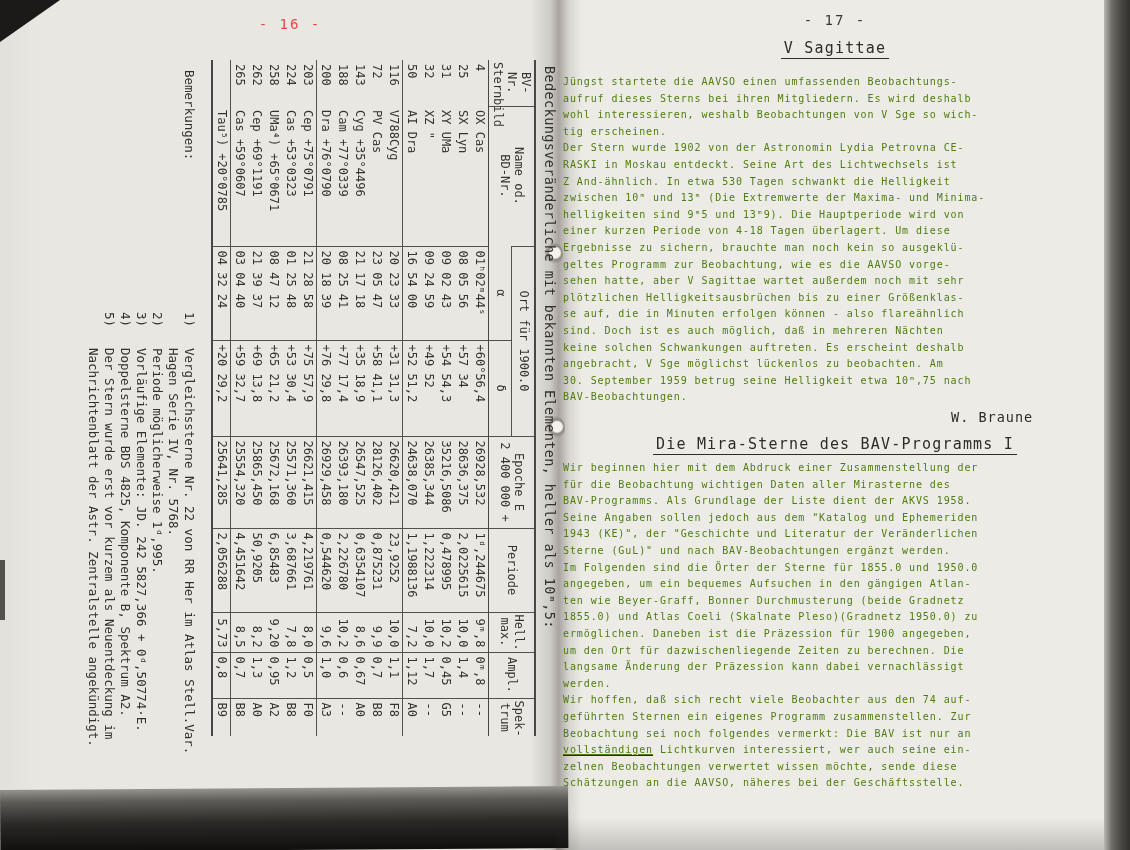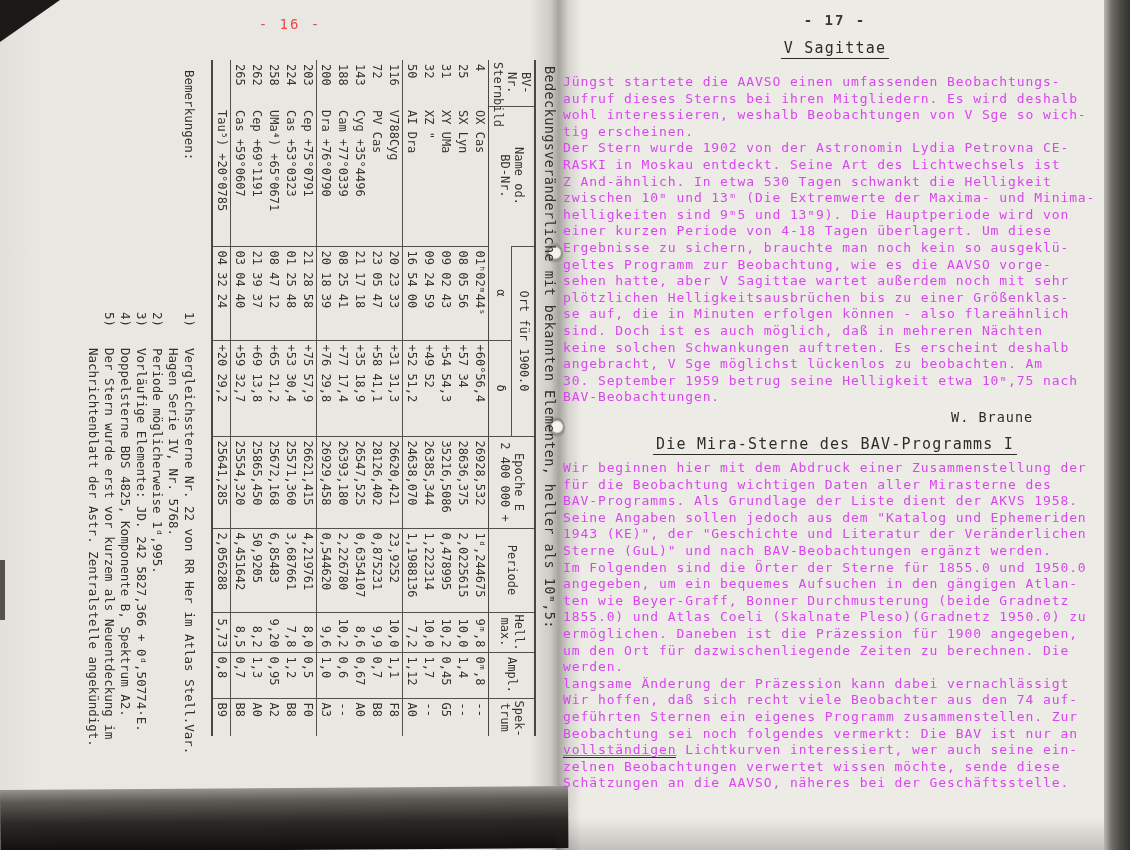--- a/index.html
+++ b/index.html
@@ -56,27 +56,27 @@
   .bvtable tr.grp td{border-bottom:1px solid #55504c;}
   .bvtable td.c6{text-align:right;}
   #remarks{position:relative;margin-top:14px;font-size:12.5px;line-height:16px;color:#34312c;}
   #remarks-label{position:absolute;left:10px;top:0;}
   #remarks-items{margin-left:252px;}
   .remark-row{white-space:pre;}
   .rnum{display:inline-block;width:36px;}
 
   
   .r-center{position:absolute;left:565px;width:540px;text-align:center;}
-  #p17num{top:12px;font-size:14px;letter-spacing:2px;color:#3a3732;font-weight:bold;}
+  #p17num{top:12px;font-size:14px;letter-spacing:2px;color:#3a3732;}
   #h1{top:38px;}
   #h2{top:434px;}
   .underlined{display:inline-block;border-bottom:1.5px solid #2f2c28;
     padding:0 3px 1px 3px;font-size:15px;letter-spacing:1.2px;}
-  .textcol{position:absolute;left:563px;width:545px;font-size:13px;
-    line-height:16.6px;letter-spacing:.9px;color:#d946ef;}
+  .textcol{position:absolute;left:563px;width:545px;font-size:10px;
+    line-height:16.6px;letter-spacing:.9px;color:#4d7c0f;}
   #sec1{top:74px;}
   #sec2{top:460px;}
   .tline{white-space:pre;}
   .uword{border-bottom:1.3px solid #2e2b27;text-decoration:underline;}
   #sig{position:absolute;left:563px;top:409px;width:540px;padding-left:388px;
     font-size:13.5px;letter-spacing:1px;box-sizing:border-box;}
 </style>
 </head>
 <body>
 
@@ -374,21 +374,21 @@
     <div class="tline">BAV-Programms. Als Grundlage der Liste dient der AKVS 1958.</div>
     <div class="tline">Seine Angaben sollen jedoch aus dem "Katalog und Ephemeriden</div>
     <div class="tline">1943 (KE)", der "Geschichte und Literatur der Veränderlichen</div>
     <div class="tline">Sterne (GuL)" und nach BAV-Beobachtungen ergänzt werden.</div>
     <div class="tline">Im Folgenden sind die Örter der Sterne für 1855.0 und 1950.0</div>
     <div class="tline">angegeben, um ein bequemes Aufsuchen in den gängigen Atlan-</div>
     <div class="tline">ten wie Beyer-Graff, Bonner Durchmusterung (beide Gradnetz</div>
     <div class="tline">1855.0) und Atlas Coeli (Skalnate Pleso)(Gradnetz 1950.0) zu</div>
     <div class="tline">ermöglichen. Daneben ist die Präzession für 1900 angegeben,</div>
     <div class="tline">um den Ort für dazwischenliegende Zeiten zu berechnen. Die</div>
+    <div class="tline">langsame Änderung der Präzession kann dabei vernachlässigt</div>
     <div class="tline">werden.</div>
-    <div class="tline">langsame Änderung der Präzession kann dabei vernachlässigt</div>
     <div class="tline">Wir hoffen, daß sich recht viele Beobachter aus den 74 auf-</div>
     <div class="tline">geführten Sternen ein eigenes Programm zusammenstellen. Zur</div>
     <div class="tline">Beobachtung sei noch folgendes vermerkt: Die BAV ist nur an</div>
     <div class="tline"><span class="uword">vollständigen</span> Lichtkurven interessiert, wer auch seine ein-</div>
     <div class="tline">zelnen Beobachtungen verwertet wissen möchte, sende diese</div>
     <div class="tline">Schätzungen an die AAVSO, näheres bei der Geschäftsstelle.</div>
   </div>
 
 </body></html>

